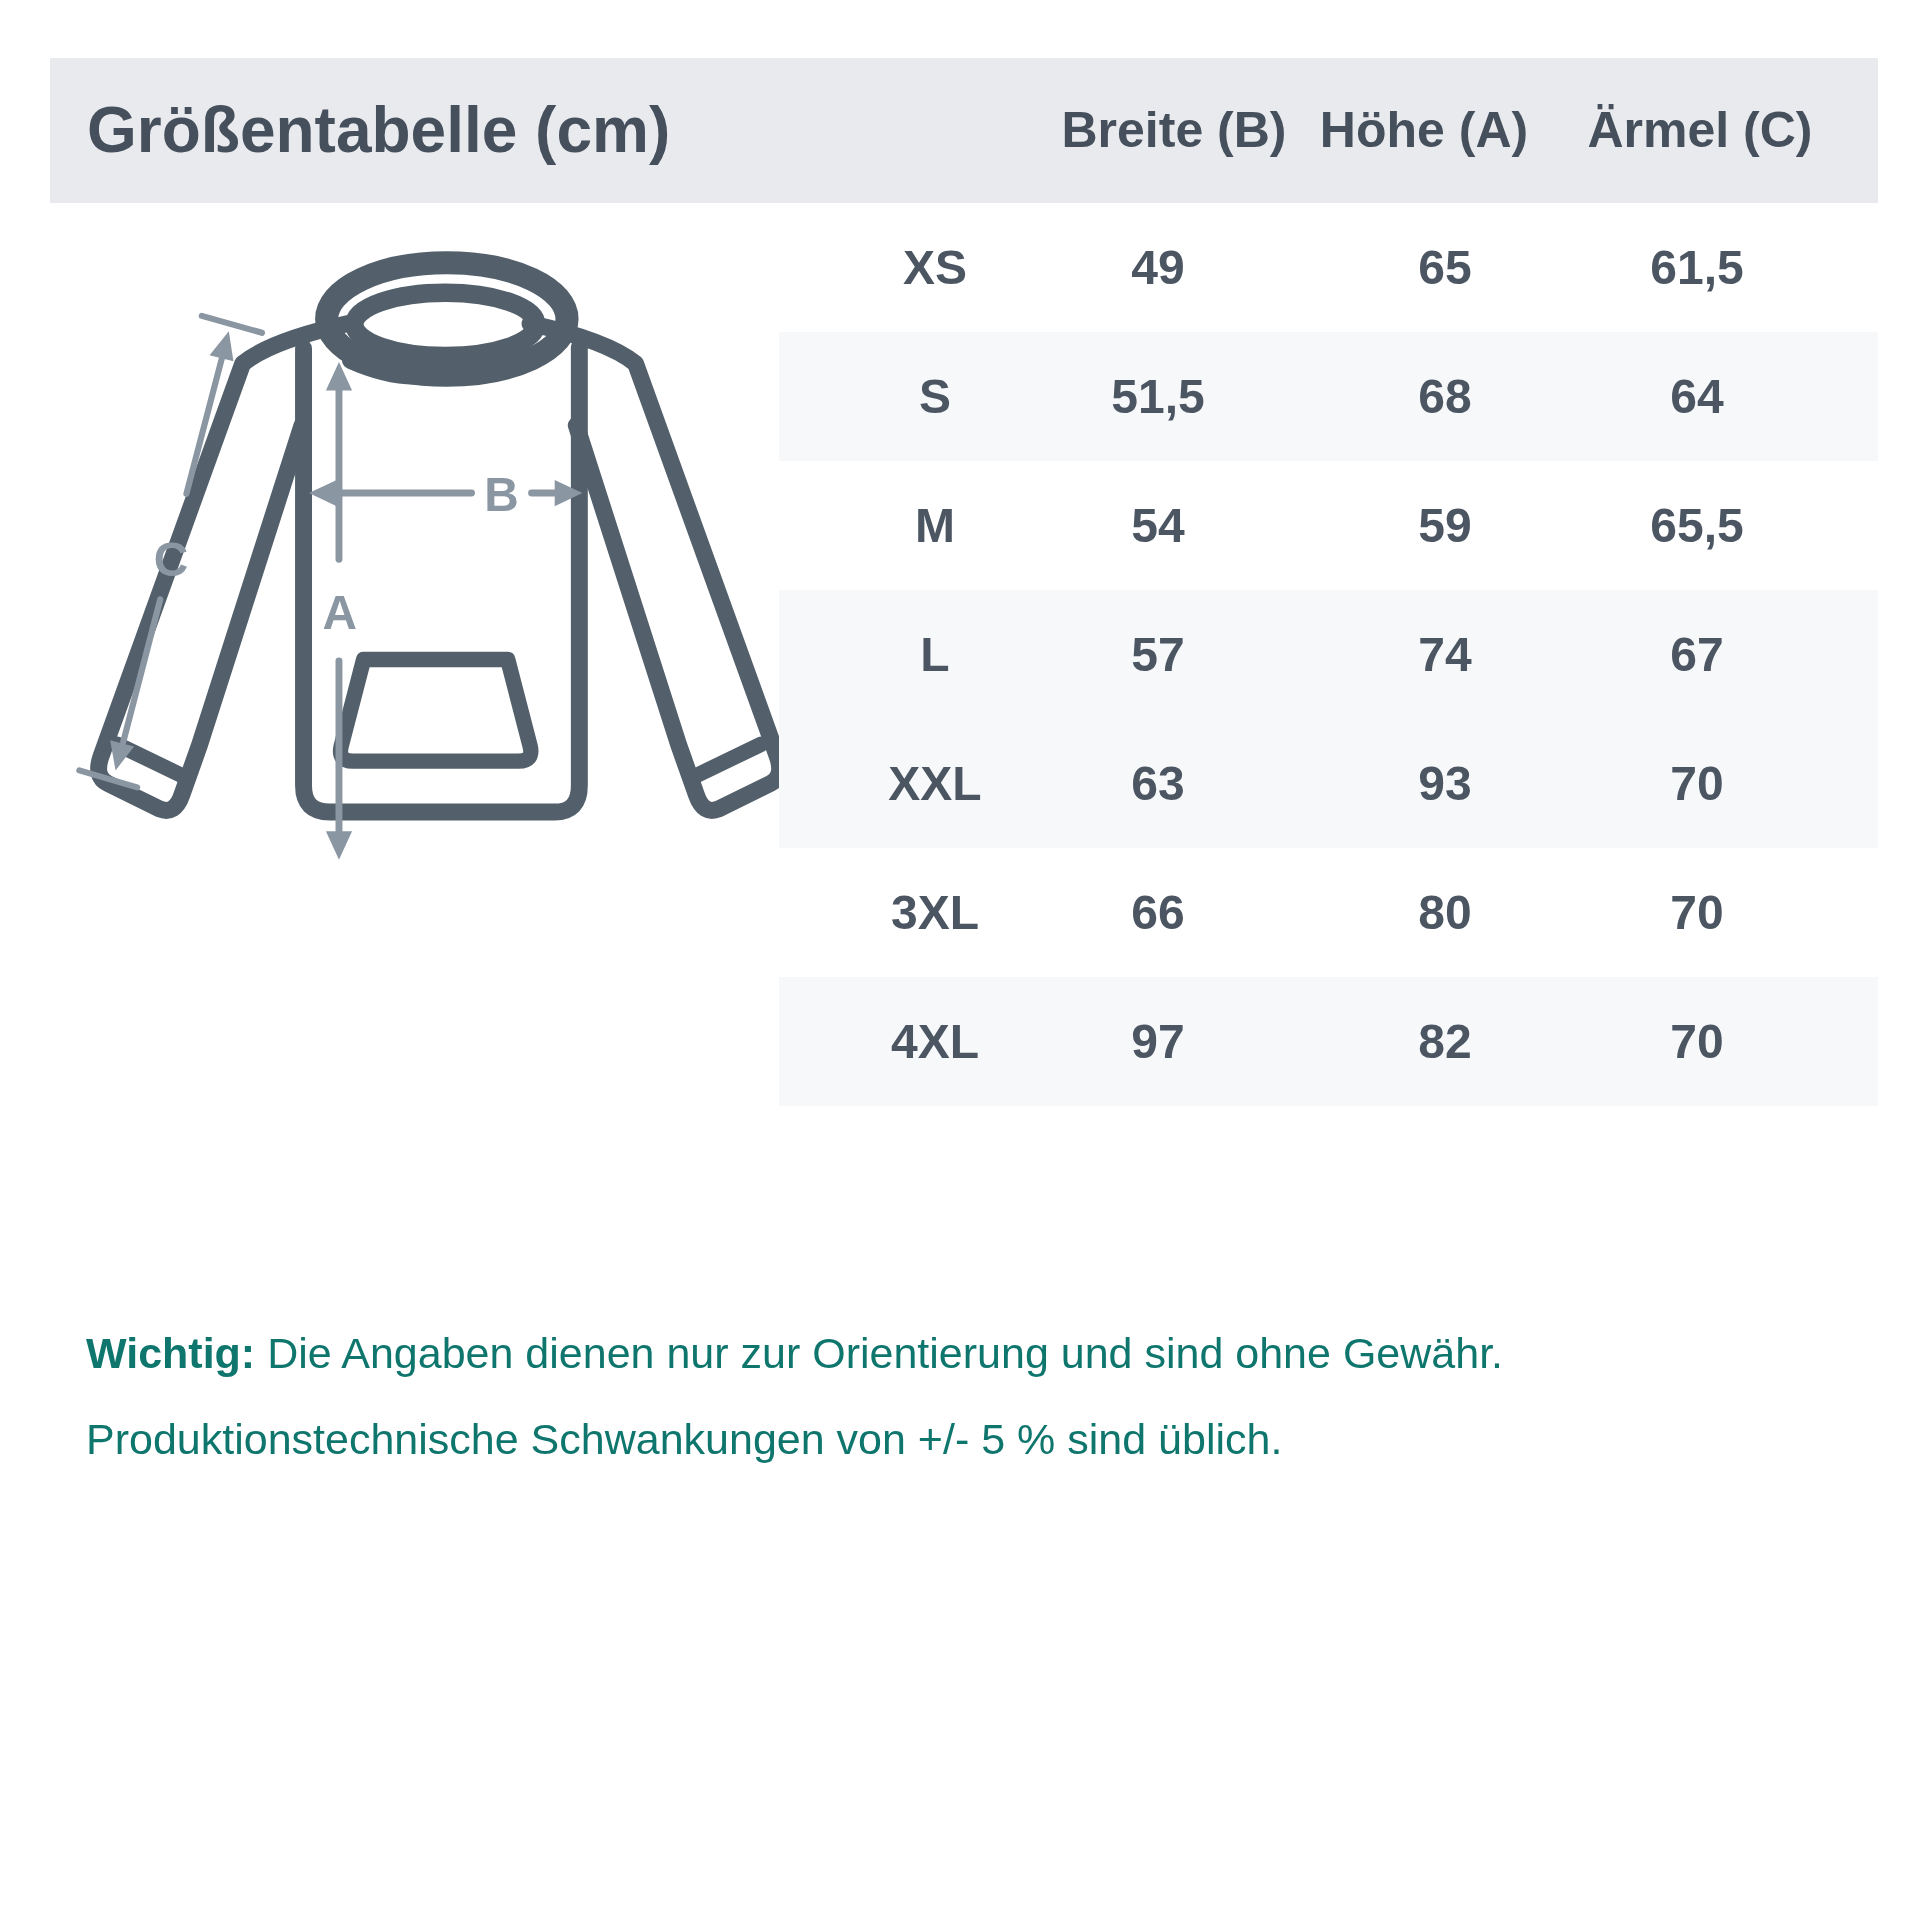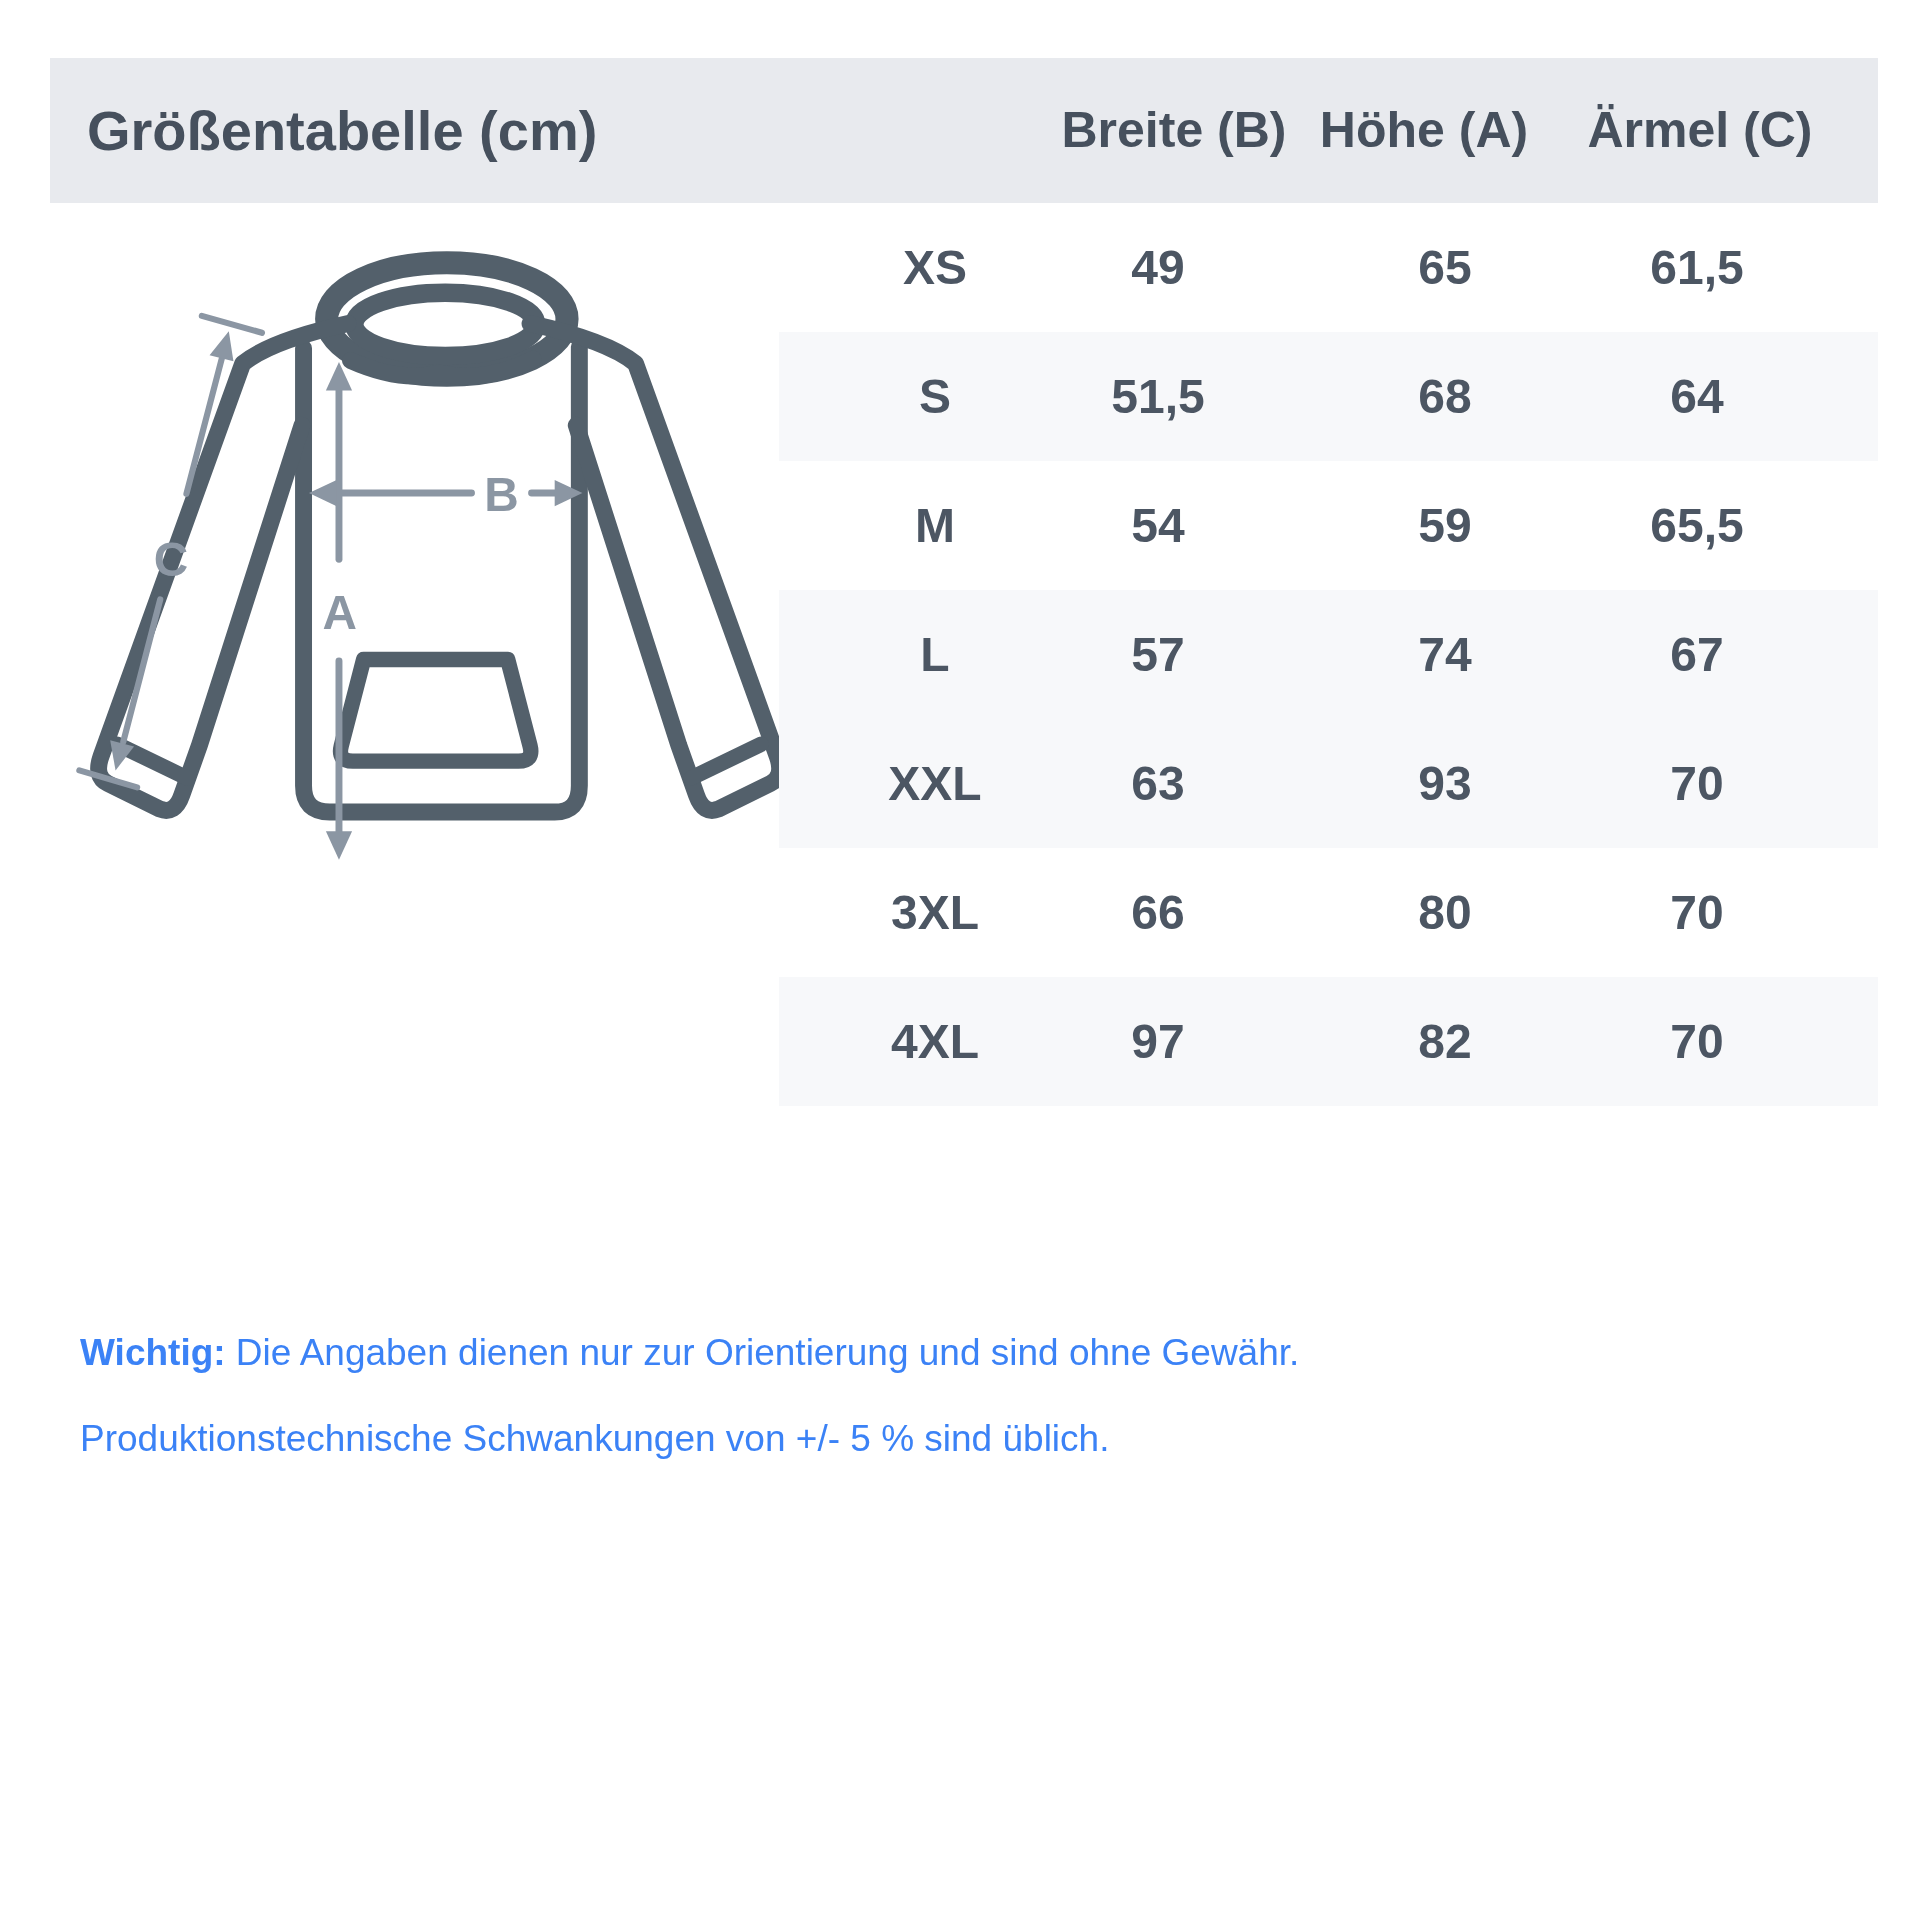--- a/index.html
+++ b/index.html
@@ -7,21 +7,21 @@
     position:relative;width:1926px;height:1926px;background:#ffffff;
     font-family:"Liberation Sans",sans-serif;overflow:hidden;
   }
   
   .header-bar{
     position:absolute;left:50px;top:58px;width:1828px;height:145px;
     background:#e8eaee;
   }
   .header-title{
     position:absolute;left:37px;top:0;height:145px;line-height:145px;
-    font-size:56px;font-weight:bold;color:#46505d;white-space:nowrap;
+    font-size:64px;font-weight:bold;color:#46505d;white-space:nowrap;
   }
   .col-head{
     position:absolute;top:0;height:145px;line-height:145px;
     font-size:50px;font-weight:bold;color:#46505d;white-space:nowrap;
     transform:translateX(-50%);
   }
   .col-head.b{left:1124px;}
   .col-head.h{left:1374px;}
   .col-head.c{left:1650px;}
   
@@ -37,22 +37,22 @@
   .cell.h{left:666px;}
   .cell.c{left:918px;}
   .row.offset-values .cell.val{top:29px;}
   
   .diagram{position:absolute;left:0;top:0;width:1926px;height:1926px;}
   .diagram text{
     font-family:"Liberation Sans",sans-serif;font-size:62px;font-weight:bold;
   }
   
   .footer{
-    position:absolute;left:80px;top:1310px;width:1795px;
-    font-size:37px;line-height:86px;color:#3b82f6;
+    position:absolute;left:86px;top:1310px;width:1795px;
+    font-size:43px;line-height:86px;color:#0f766e;
   }
   .footer .bold{font-weight:bold;}
 </style>
 </head>
 <body>
 
 <div class="sheet">
 
   <div class="header-bar">
     <div class="header-title">Größentabelle (cm)</div>

